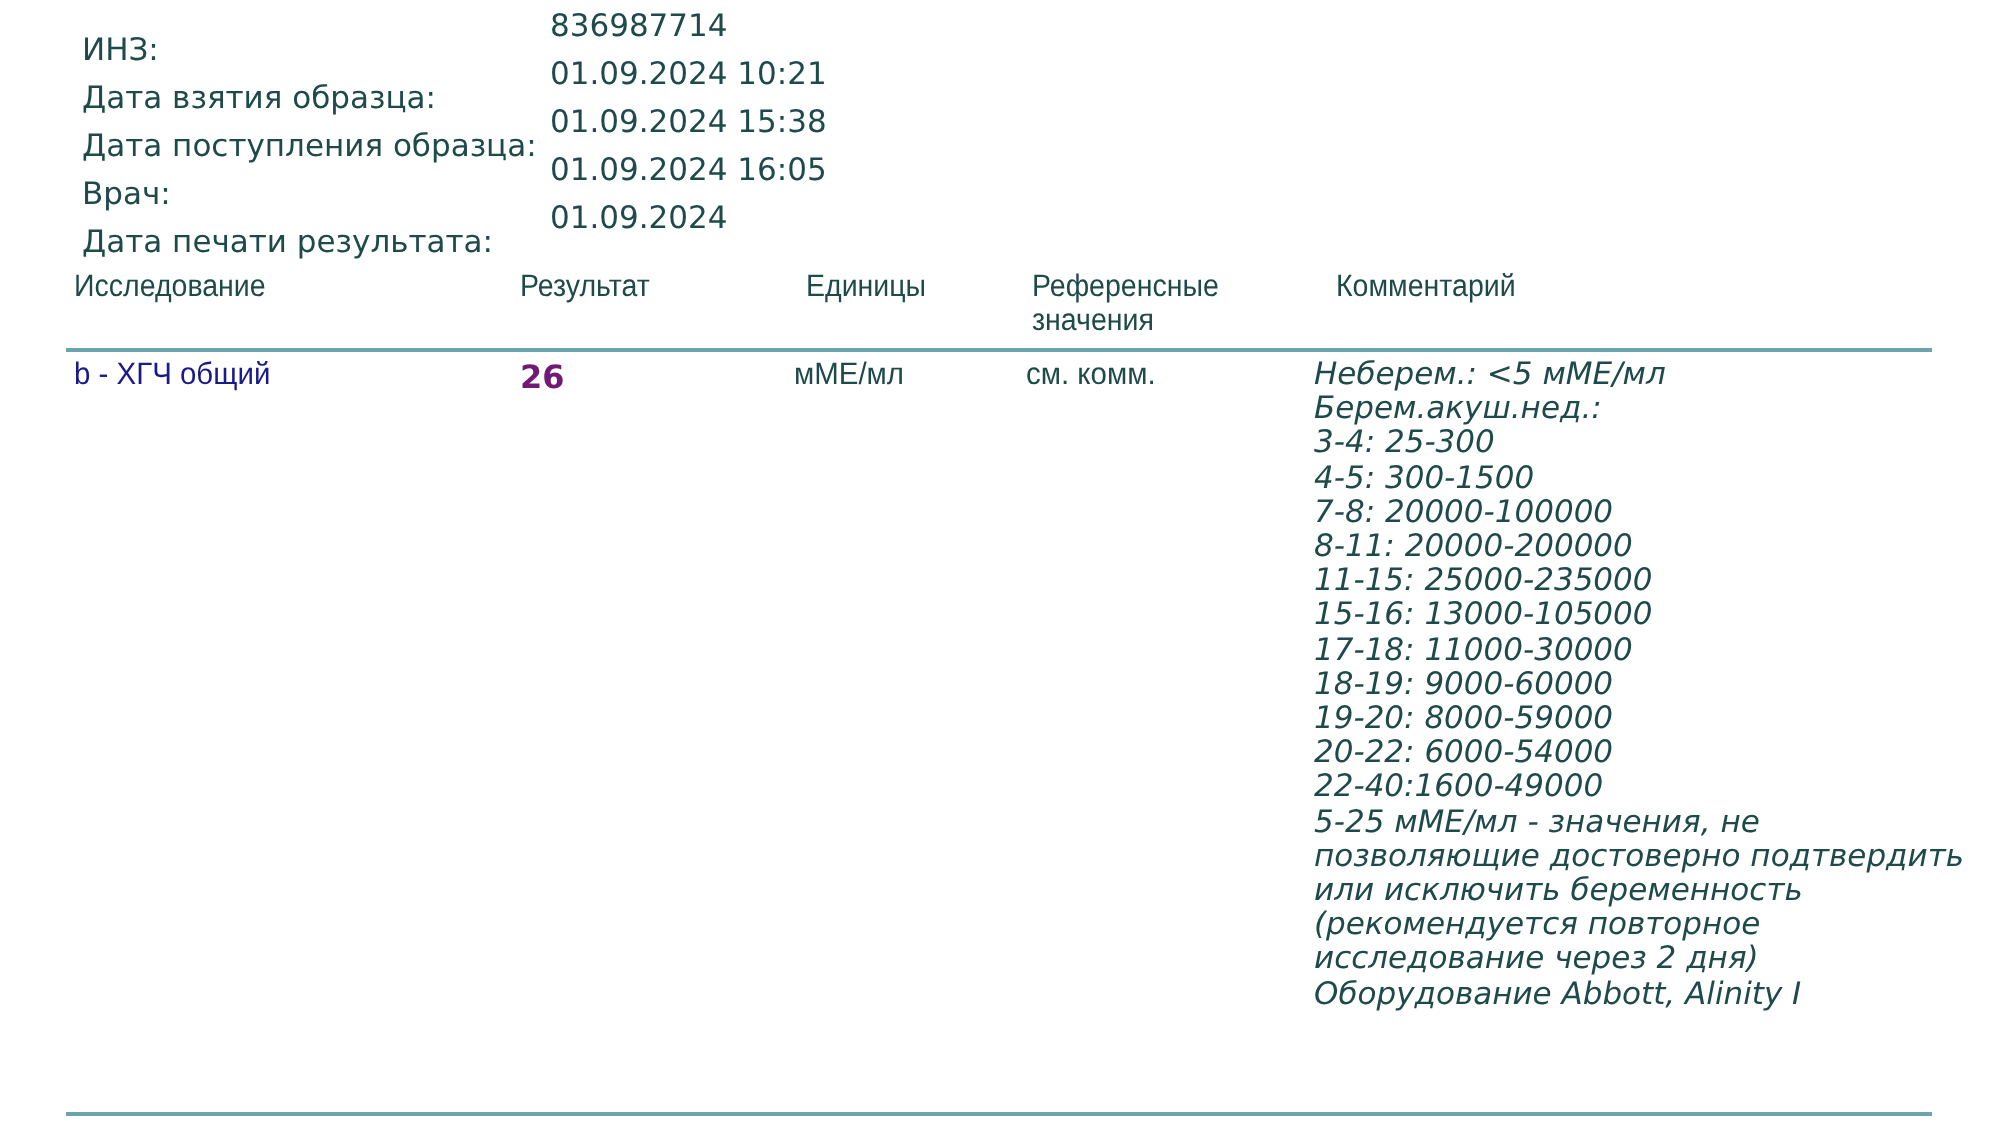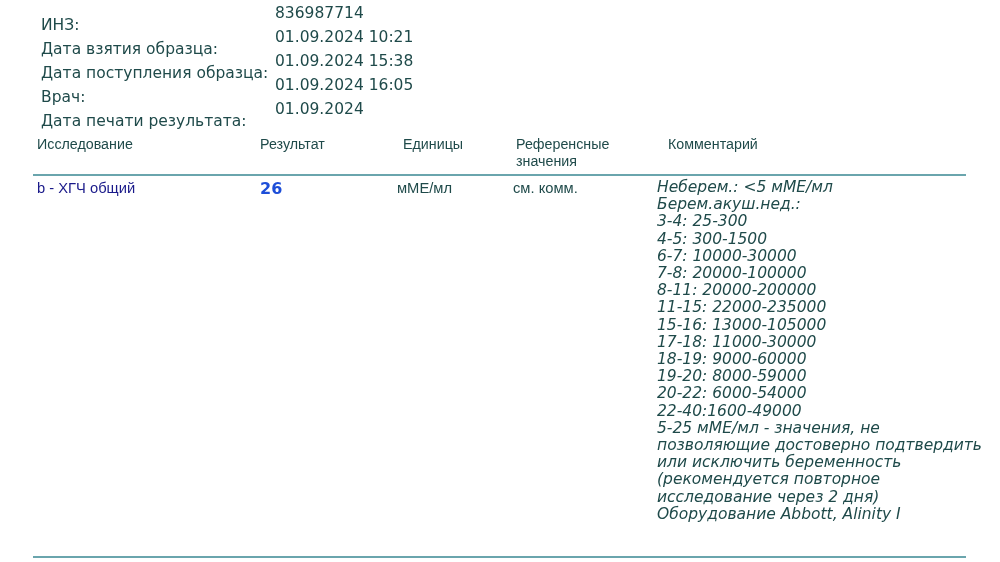--- a/index.html
+++ b/index.html
@@ -12,21 +12,21 @@
   .info-label { position: absolute; left: 4px; white-space: nowrap; margin-top: 12px; }
   .info-value { position: absolute; left: 238px; white-space: nowrap; text-align: right; }
   .hdr {
     position: absolute; top: 135px; font-size: 15.5px; line-height: 17px;
     font-family: "Liberation Sans", sans-serif; color: #1f4a4a;
     transform: scaleX(0.92); transform-origin: left top;
   }
   .rule { position: absolute; left: 33px; width: 933px; height: 2px; background: #6aa5ad; }
   .cell { position: absolute; top: 179px; font-size: 15.5px; line-height: 17px; }
   .test-name { left: 37px; color: #1a1a8a; font-family: "Liberation Sans", sans-serif; transform: scaleX(0.95); transform-origin: left top; }
-  .result { left: 260px; font-weight: bold; color: #1d4ed8; font-size: 16px; top: 180px; }
+  .result { left: 260px; font-weight: bold; color: #701a75; font-size: 16px; top: 180px; }
   .units { left: 397px; font-family: "Liberation Sans", sans-serif; transform: scaleX(0.95); transform-origin: left top; }
   .ref { left: 513px; font-family: "Liberation Sans", sans-serif; transform: scaleX(0.95); transform-origin: left top; }
   .comment { left: 657px; top: 179px; font-size: 15.5px; line-height: 17.2px; color: #1f4a4a; }
   .comment div { white-space: nowrap; font-style: italic; }
 </style>
 </head>
 <body>
 
 <div>
   <div class="info-row" style="top:2px">
@@ -66,24 +66,23 @@
   <div>
     <div class="cell test-name">b - ХГЧ общий</div>
     <div class="cell result">26</div>
     <div class="cell units">мМЕ/мл</div>
     <div class="cell ref">см. комм.</div>
     <div class="cell comment">
       <div>Неберем.: &lt;5 мМЕ/мл</div>
       <div>Берем.акуш.нед.:</div>
       <div>3-4: 25-300</div>
       <div>4-5: 300-1500</div>
-      <div>6-7: 10000-30000</div>
       <div>7-8: 20000-100000</div>
       <div>8-11: 20000-200000</div>
-      <div>11-15: 22000-235000</div>
+      <div>11-15: 25000-235000</div>
       <div>15-16: 13000-105000</div>
       <div>17-18: 11000-30000</div>
       <div>18-19: 9000-60000</div>
       <div>19-20: 8000-59000</div>
       <div>20-22: 6000-54000</div>
       <div>22-40:1600-49000</div>
       <div>5-25 мМЕ/мл - значения, не</div>
       <div>позволяющие достоверно подтвердить</div>
       <div>или исключить беременность</div>
       <div>(рекомендуется повторное</div>

